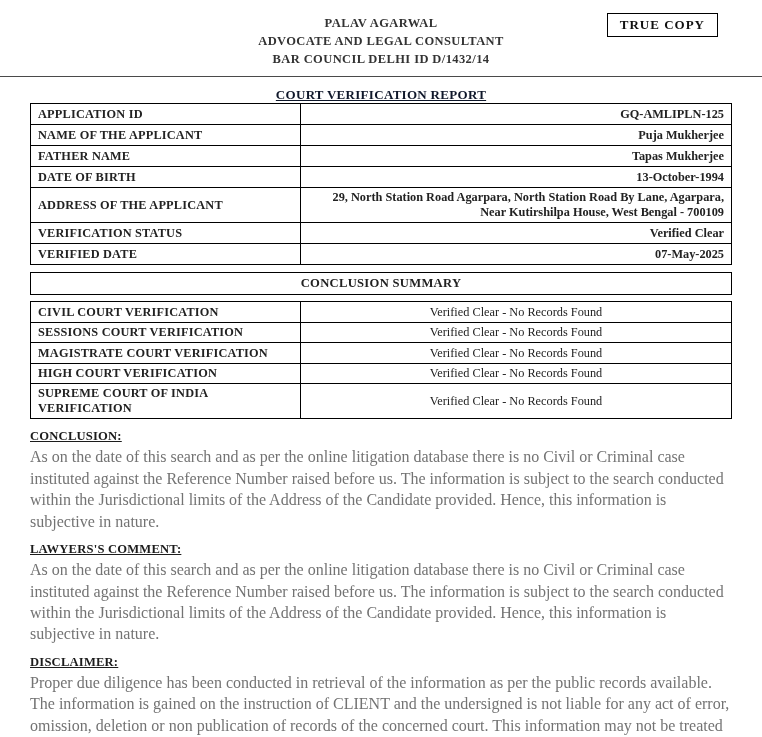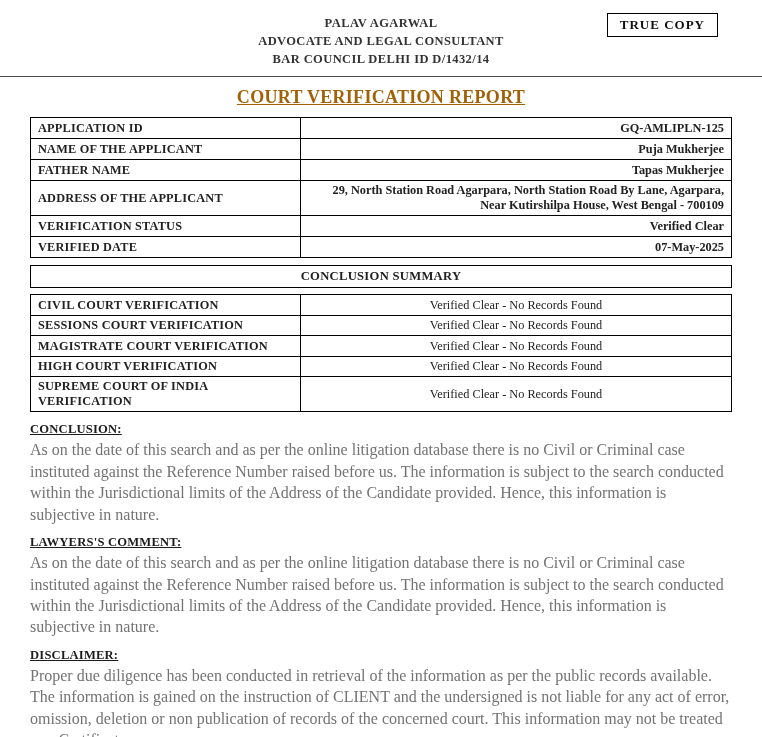--- a/index.html
+++ b/index.html
@@ -13,22 +13,22 @@
   .hdr{ text-align:center; line-height:1.45; padding-top:4px;}
   .hdr div{font-weight:bold;font-size:12.5px;letter-spacing:.4px;color:#333;}
   .true-copy{
     position:absolute;top:13px;right:44px;
     border:1.2px solid #000;padding:3px 12px;
     font-weight:bold;font-size:13px;letter-spacing:1px;color:#111;background:#fff;
   }
   .hdr-rule{border:none;border-top:1.4px solid #4a4a4a;margin:8px -30px 10px -30px;}
   
   .report-title{
-    text-align:center;font-weight:bold;font-size:18px;letter-spacing:.3px;
-    text-decoration:underline;color:#a16207;margin-bottom:9px;
+    text-align:center;font-weight:bold;font-size:13px;letter-spacing:.3px;
+    text-decoration:underline;color:#0f172a;
   }
   
   table{border-collapse:collapse;width:702px;table-layout:fixed;}
   td{border:1px solid #000;padding:2px 7px;font-size:12.3px;vertical-align:middle;}
   .applicant-table td.lbl{width:255px;font-weight:bold;letter-spacing:.2px;}
   .applicant-table td.val{font-weight:bold;text-align:right;}
   .applicant-table tr{height:21px;}
   .exec-table{margin-top:7px;}
   .exec-table td{font-weight:bold;text-align:center;font-size:12.6px;letter-spacing:.3px;height:17px;}
   .summary-table{margin-top:6px;}
@@ -67,20 +67,24 @@
       <td class="lbl">APPLICATION ID</td>
       <td class="val">GQ-AMLIPLN-125</td>
     </tr>
     <tr>
       <td class="lbl">NAME OF THE APPLICANT</td>
       <td class="val">Puja Mukherjee</td>
     </tr>
     <tr>
       <td class="lbl">FATHER NAME</td>
       <td class="val">Tapas Mukherjee</td>
+    </tr>
+    <tr>
+      <td class="lbl">DATE OF BIRTH</td>
+      <td class="val">13-October-1994</td>
     </tr>
     <tr>
       <td class="lbl">ADDRESS OF THE APPLICANT</td>
       <td class="val">29, North Station Road Agarpara, North Station Road By Lane, Agarpara, Near Kutirshilpa House, West Bengal - 700109</td>
     </tr>
     <tr>
       <td class="lbl">VERIFICATION STATUS</td>
       <td class="val">Verified Clear</td>
     </tr>
     <tr>

